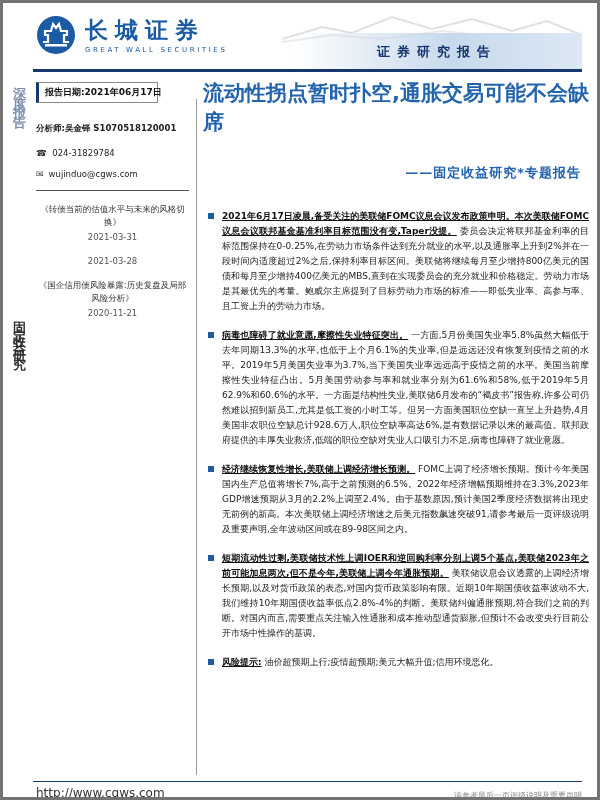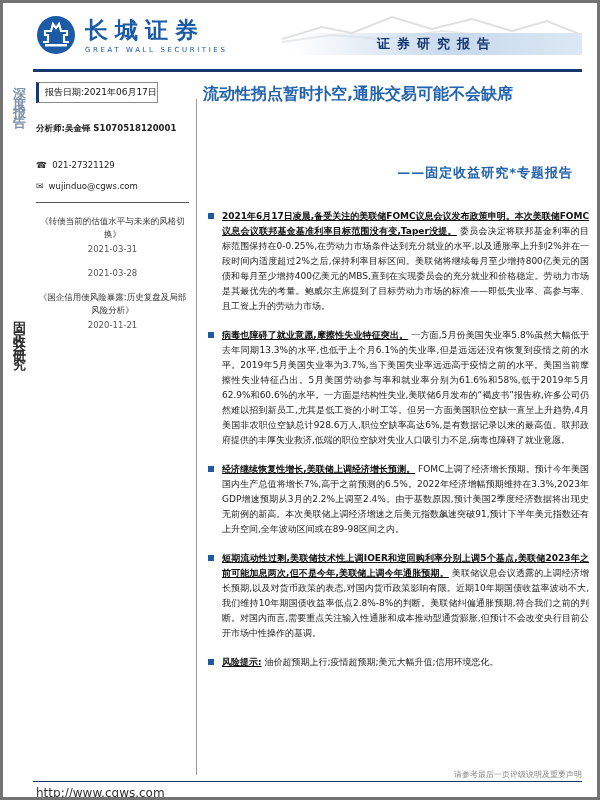--- a/index.html
+++ b/index.html
@@ -17,21 +17,21 @@
   .header { position:absolute; top:10px; left:33px; right:15px; height:52px; }
   .logo { position:absolute; left:0; top:2px; display:flex; gap:9px; align-items:center; }
   .logo-mark { width:40px; height:40px; display:block; }
   .logo-cn {
     color:#1b5aa5; font-size:23px; font-weight:bold; letter-spacing:7px;
     font-family:"DejaVu Serif","Liberation Serif",serif; line-height:26px;
   }
   .logo-en { color:#1b5aa5; font-size:7px; letter-spacing:2.6px; margin-top:3px; }
   .wall-bg { position:absolute; right:0; top:-4px; width:300px; height:34px; opacity:.45; }
   .type-strip {
-    position:absolute; right:0; top:20px; width:290px; height:22px;
+    position:absolute; right:0; top:20px; width:290px; height:38px;
     background:linear-gradient(to right, rgba(199,217,236,0), #c7d9ec 55%, #dce8f4);
     display:flex; align-items:center; justify-content:center;
   }
   .type-strip span { color:#14366e; font-size:13px; font-weight:bold; letter-spacing:7px; }
   .header-rule { position:absolute; top:66px; left:30px; right:15px; height:3px; background:#17386e; }
 
   
   .side-top {
     position:absolute; left:7px; top:74px;
     writing-mode:vertical-rl; text-orientation:upright;
@@ -41,56 +41,56 @@
     position:absolute; left:7px; top:308px;
     writing-mode:vertical-rl; text-orientation:upright;
     font-size:13px; font-weight:bold; letter-spacing:7px; color:#2f2f2f;
   }
 
   
   .date-box {
     position:absolute; left:33px; top:79px; width:122px; height:21px;
     border:1px solid #8a8a8a; border-left:3px solid #17386e;
     display:flex; align-items:center; padding-left:6px;
-    font-size:9px; font-weight:normal; color:#111; white-space:nowrap;
+    font-size:9px; font-weight:bold; color:#111; white-space:nowrap;
   }
   .title {
     position:absolute; left:200px; top:76px; width:386px;
-    font-size:16px; line-height:29px; font-weight:bold; color:#2263ae;
+    font-size:21px; line-height:29px; font-weight:bold; color:#2263ae;
     text-align:justify;
   }
   .subtitle {
-    position:absolute; right:24px; top:161px;
+    position:absolute; right:16px; top:161px;
     font-size:13px; font-weight:bold; color:#2263ae; letter-spacing:1px;
   }
 
   
   .col-divider { position:absolute; left:193px; top:96px; height:676px; width:1px; background:#9a9a9a; }
 
   .left-col { position:absolute; left:33px; top:120px; width:153px; font-size:8.5px; color:#222; }
-  .analyst-row { margin-bottom:25px; font-weight:bold; }
+  .analyst-row { margin-bottom:13px; font-weight:bold; }
   .contact-row { display:flex; gap:5px; align-items:center; margin-bottom:11px; }
   .contact-icon { font-size:9px; color:#333; }
   .left-divider { border-top:1px solid #555; margin:4px 0 12px; }
   .related-item { margin-bottom:11px; line-height:13px; color:#333;text-align:center; }
   .related-date { color:#555; margin-top:2px; }
 
   .main-col { position:absolute; left:205px; top:206px; width:381px; }
   .bullet {
     position:relative; padding-left:14px; margin-bottom:14px;
     font-size:9px; line-height:15px; color:#222;
     text-align:justify;
   }
   .sq { position:absolute; left:0; top:4px; width:6px; height:6px; background:#1e5aa0; }
   .bullet b { color:#111;text-decoration:underline; }
 
   
   .footer-rule { position:absolute; left:30px; right:15px; top:778px; height:1px; background:#17386e; }
   .footer-left { position:absolute; left:33px; top:783px; font-size:12px; color:#333; }
-  .footer-right { position:absolute; right:15px; top:766px; font-size:8px; color:#888; }
+  .footer-right { position:absolute; right:15px; top:787px; font-size:8px; color:#888; }
 </style>
 </head>
 <body>
 
 <div class="page">
 
   <header class="header">
     <svg class="wall-bg" viewBox="0 0 300 34" preserveAspectRatio="none">
       <path d="M0 30 L40 18 L70 24 L110 8 L150 20 L190 10 L230 22 L265 12 L300 26" fill="none" stroke="#bcbcbc" stroke-width="2"></path>
       <path d="M0 33 L50 26 L100 30 L160 22 L220 28 L300 31" fill="none" stroke="#d2d2d2" stroke-width="2"></path>
@@ -120,21 +120,21 @@
   </div>
   <h1 class="title">流动性拐点暂时扑空,通胀交易可能不会缺席</h1>
   <div class="subtitle">——固定收益研究*专题报告</div>
 
   <div class="col-divider"></div>
 
   <aside class="left-col">
     <div class="analyst-row">分析师:吴金铎 S1070518120001</div>
     <div class="contact-row">
       <span class="contact-icon">☎</span>
-      <span>021-27321129</span>
+      <span>024-31829784</span>
     </div>
     <div class="contact-row">
       <span class="contact-icon">✉</span>
       <span>wujinduo@cgws.com</span>
     </div>
     <div class="left-divider"></div>
 
     <div class="related-item">
       <div>《转债当前的估值水平与未来的风格切换》</div>
       <div class="related-date">2021-03-31</div>
@@ -155,26 +155,26 @@
       <span>委员会决定将联邦基金利率的目标范围保持在0-0.25%,在劳动力市场条件达到充分就业的水平,以及通胀率上升到2%并在一段时间内适度超过2%之后,保持利率目标区间。美联储将继续每月至少增持800亿美元的国债和每月至少增持400亿美元的MBS,直到在实现委员会的充分就业和价格稳定。劳动力市场是其最优先的考量。鲍威尔主席提到了目标劳动力市场的标准——即低失业率、高参与率、且工资上升的劳动力市场。</span>
     </p>
     <p class="bullet">
       <span class="sq"></span>
       <b>病毒也障碍了就业意愿,摩擦性失业特征突出。</b>
       <span>一方面,5月份美国失业率5.8%虽然大幅低于去年同期13.3%的水平,也低于上个月6.1%的失业率,但是远远还没有恢复到疫情之前的水平。2019年5月美国失业率为3.7%,当下美国失业率远远高于疫情之前的水平。美国当前摩擦性失业特征凸出。5月美国劳动参与率和就业率分别为61.6%和58%,低于2019年5月62.9%和60.6%的水平。一方面是结构性失业,美联储6月发布的“褐皮书”报告称,许多公司仍然难以招到新员工,尤其是低工资的小时工等。但另一方面美国职位空缺一直呈上升趋势,4月美国非农职位空缺总计928.6万人,职位空缺率高达6%,是有数据记录以来的最高值。联邦政府提供的丰厚失业救济,低端的职位空缺对失业人口吸引力不足,病毒也障碍了就业意愿。</span>
     </p>
     <p class="bullet">
       <span class="sq"></span>
       <b>经济继续恢复性增长,美联储上调经济增长预测。</b>
-      <span>FOMC上调了经济增长预期。预计今年美国国内生产总值将增长7%,高于之前预测的6.5%。2022年经济增幅预期维持在3.3%,2023年GDP增速预期从3月的2.2%上调至2.4%。由于基数原因,预计美国2季度经济数据将出现史无前例的新高。本次美联储上调经济增速之后美元指数飙速突破91,预计下半年美元指数还有上升空间,全年波动区间或在89-98区间之内。</span>
+      <span>FOMC上调了经济增长预期。预计今年美国国内生产总值将增长7%,高于之前预测的6.5%。2022年经济增幅预期维持在3.3%,2023年GDP增速预期从3月的2.2%上调至2.4%。由于基数原因,预计美国2季度经济数据将出现史无前例的新高。本次美联储上调经济增速之后美元指数飙速突破91,请参考最后一页评级说明及重要声明,全年波动区间或在89-98区间之内。</span>
     </p>
     <p class="bullet">
       <span class="sq"></span>
       <b>短期流动性过剩,美联储技术性上调IOER和逆回购利率分别上调5个基点,美联储2023年之前可能加息两次,但不是今年,美联储上调今年通胀预期。</b>
-      <span>美联储议息会议透露的上调经济增长预期,以及对货币政策的表态,对国内货币政策影响有限。近期10年期国债收益率波动不大,我们维持10年期国债收益率低点2.8%-8%的判断。美联储纠偏通胀预期,符合我们之前的判断。对国内而言,需要重点关注输入性通胀和成本推动型通货膨胀,但预计不会改变央行目前公开市场中性操作的基调。</span>
+      <span>美联储议息会议透露的上调经济增长预期,以及对货币政策的表态,对国内货币政策影响有限。近期10年期国债收益率波动不大,我们维持10年期国债收益率低点2.8%-4%的判断。美联储纠偏通胀预期,符合我们之前的判断。对国内而言,需要重点关注输入性通胀和成本推动型通货膨胀,但预计不会改变央行目前公开市场中性操作的基调。</span>
     </p>
     <p class="bullet">
       <span class="sq"></span>
       <b>风险提示:</b>
       <span>油价超预期上行;疫情超预期;美元大幅升值;信用环境恶化。</span>
     </p>
   </main>
 
   <div class="footer-rule"></div>
   <div class="footer-left">http://www.cgws.com</div>

